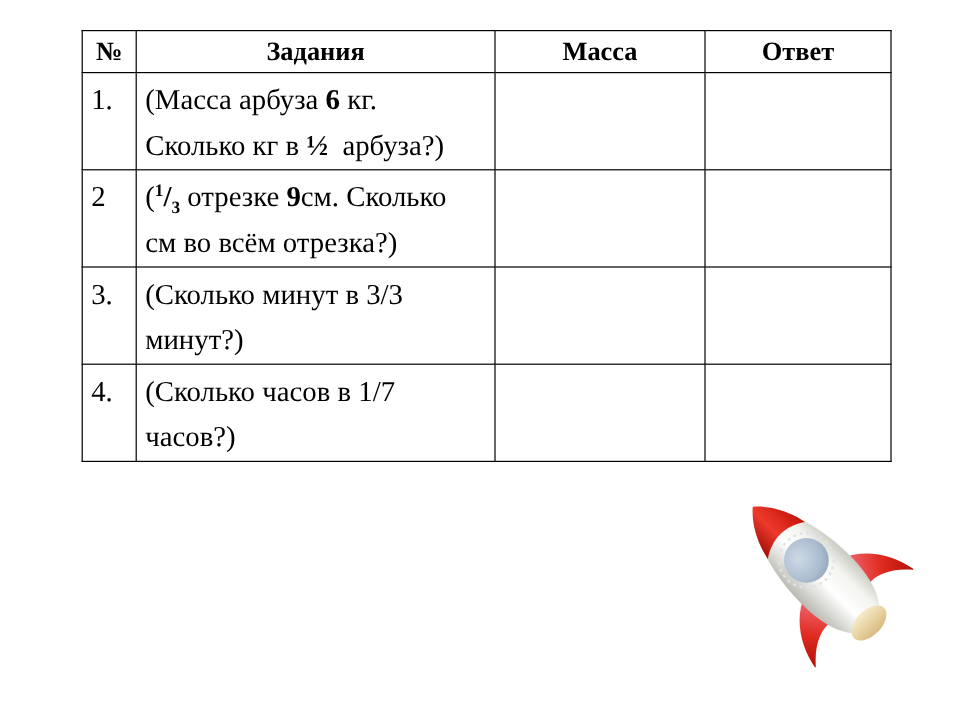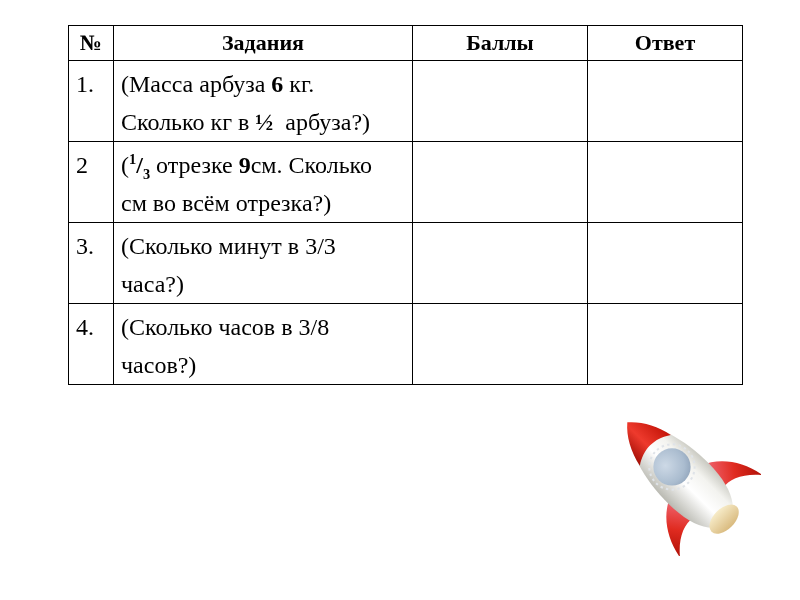--- a/index.html
+++ b/index.html
@@ -81,46 +81,46 @@
     <colgroup>
       <col style="width:45px">
       <col style="width:299px">
       <col style="width:175px">
       <col style="width:155px">
     </colgroup>
     <thead>
       <tr class="hdr">
         <th>№</th>
         <th>Задания</th>
-        <th>Баллы</th>
+        <th>Масса</th>
         <th>Ответ</th>
       </tr>
     </thead>
     <tbody>
       <tr class="r0">
         <td class="num">1.</td>
         <td><span>(Масса арбуза </span><span class="seg-b">6</span><span> кг.</span><br><span>Сколько кг в </span><span class="seg-b">½</span><span>&nbsp; арбуза?)</span></td>
         <td></td>
         <td></td>
       </tr>
       <tr class="r1">
         <td class="num">2</td>
         <td><span>(</span><span class="seg-b seg-sup">1</span><span class="seg-b">/</span><span class="seg-b seg-sub">3</span><span> отрезке </span><span class="seg-b">9</span><span>см. Сколько</span><br><span>см во всём отрезка?)</span></td>
         <td></td>
         <td></td>
       </tr>
       <tr class="r2">
         <td class="num">3.</td>
-        <td><span>(Сколько минут в 3/3</span><br><span>часа?)</span></td>
+        <td><span>(Сколько минут в 3/3</span><br><span>минут?)</span></td>
         <td></td>
         <td></td>
       </tr>
       <tr class="r3">
         <td class="num">4.</td>
-        <td><span>(Сколько часов в 3/8</span><br><span>часов?)</span></td>
+        <td><span>(Сколько часов в 1/7</span><br><span>часов?)</span></td>
         <td></td>
         <td></td>
       </tr>
     </tbody>
   </table>
 
   <div class="rocket-wrap">
     <svg viewBox="0 0 200 200" width="162" height="162">
       <defs>
         <linearGradient id="gBody" x1="0" y1="0" x2="1" y2="0">

